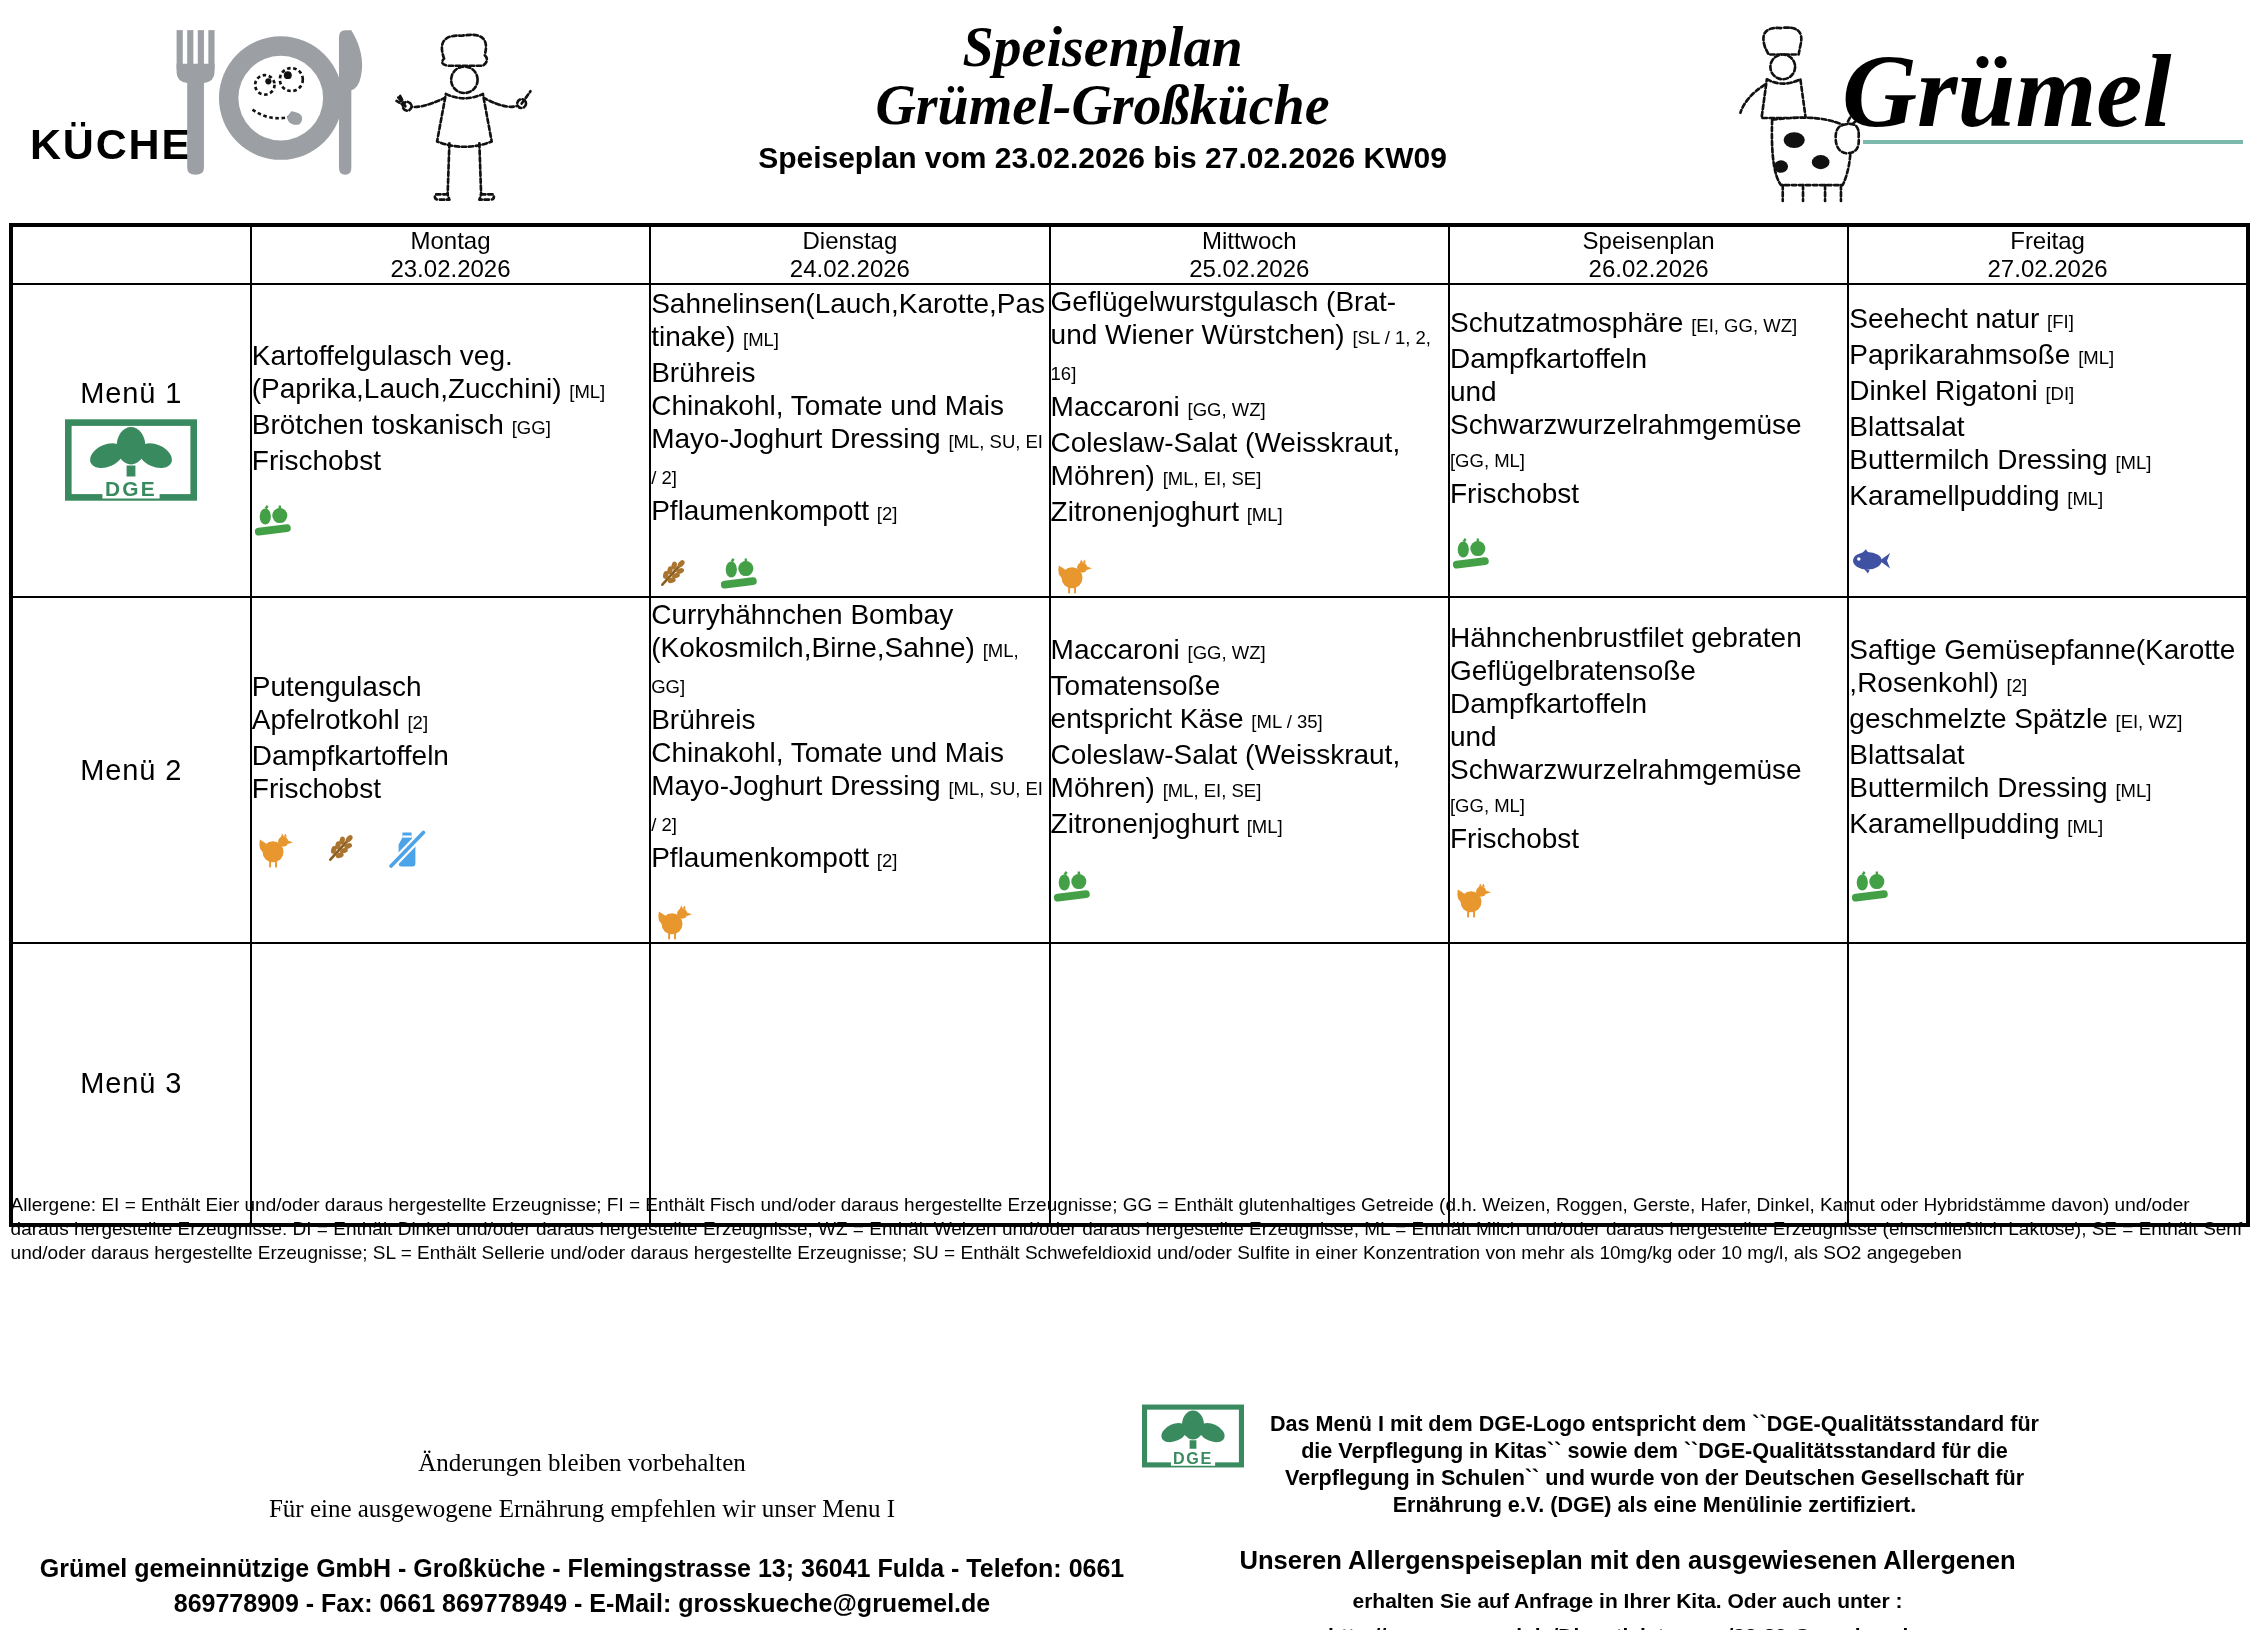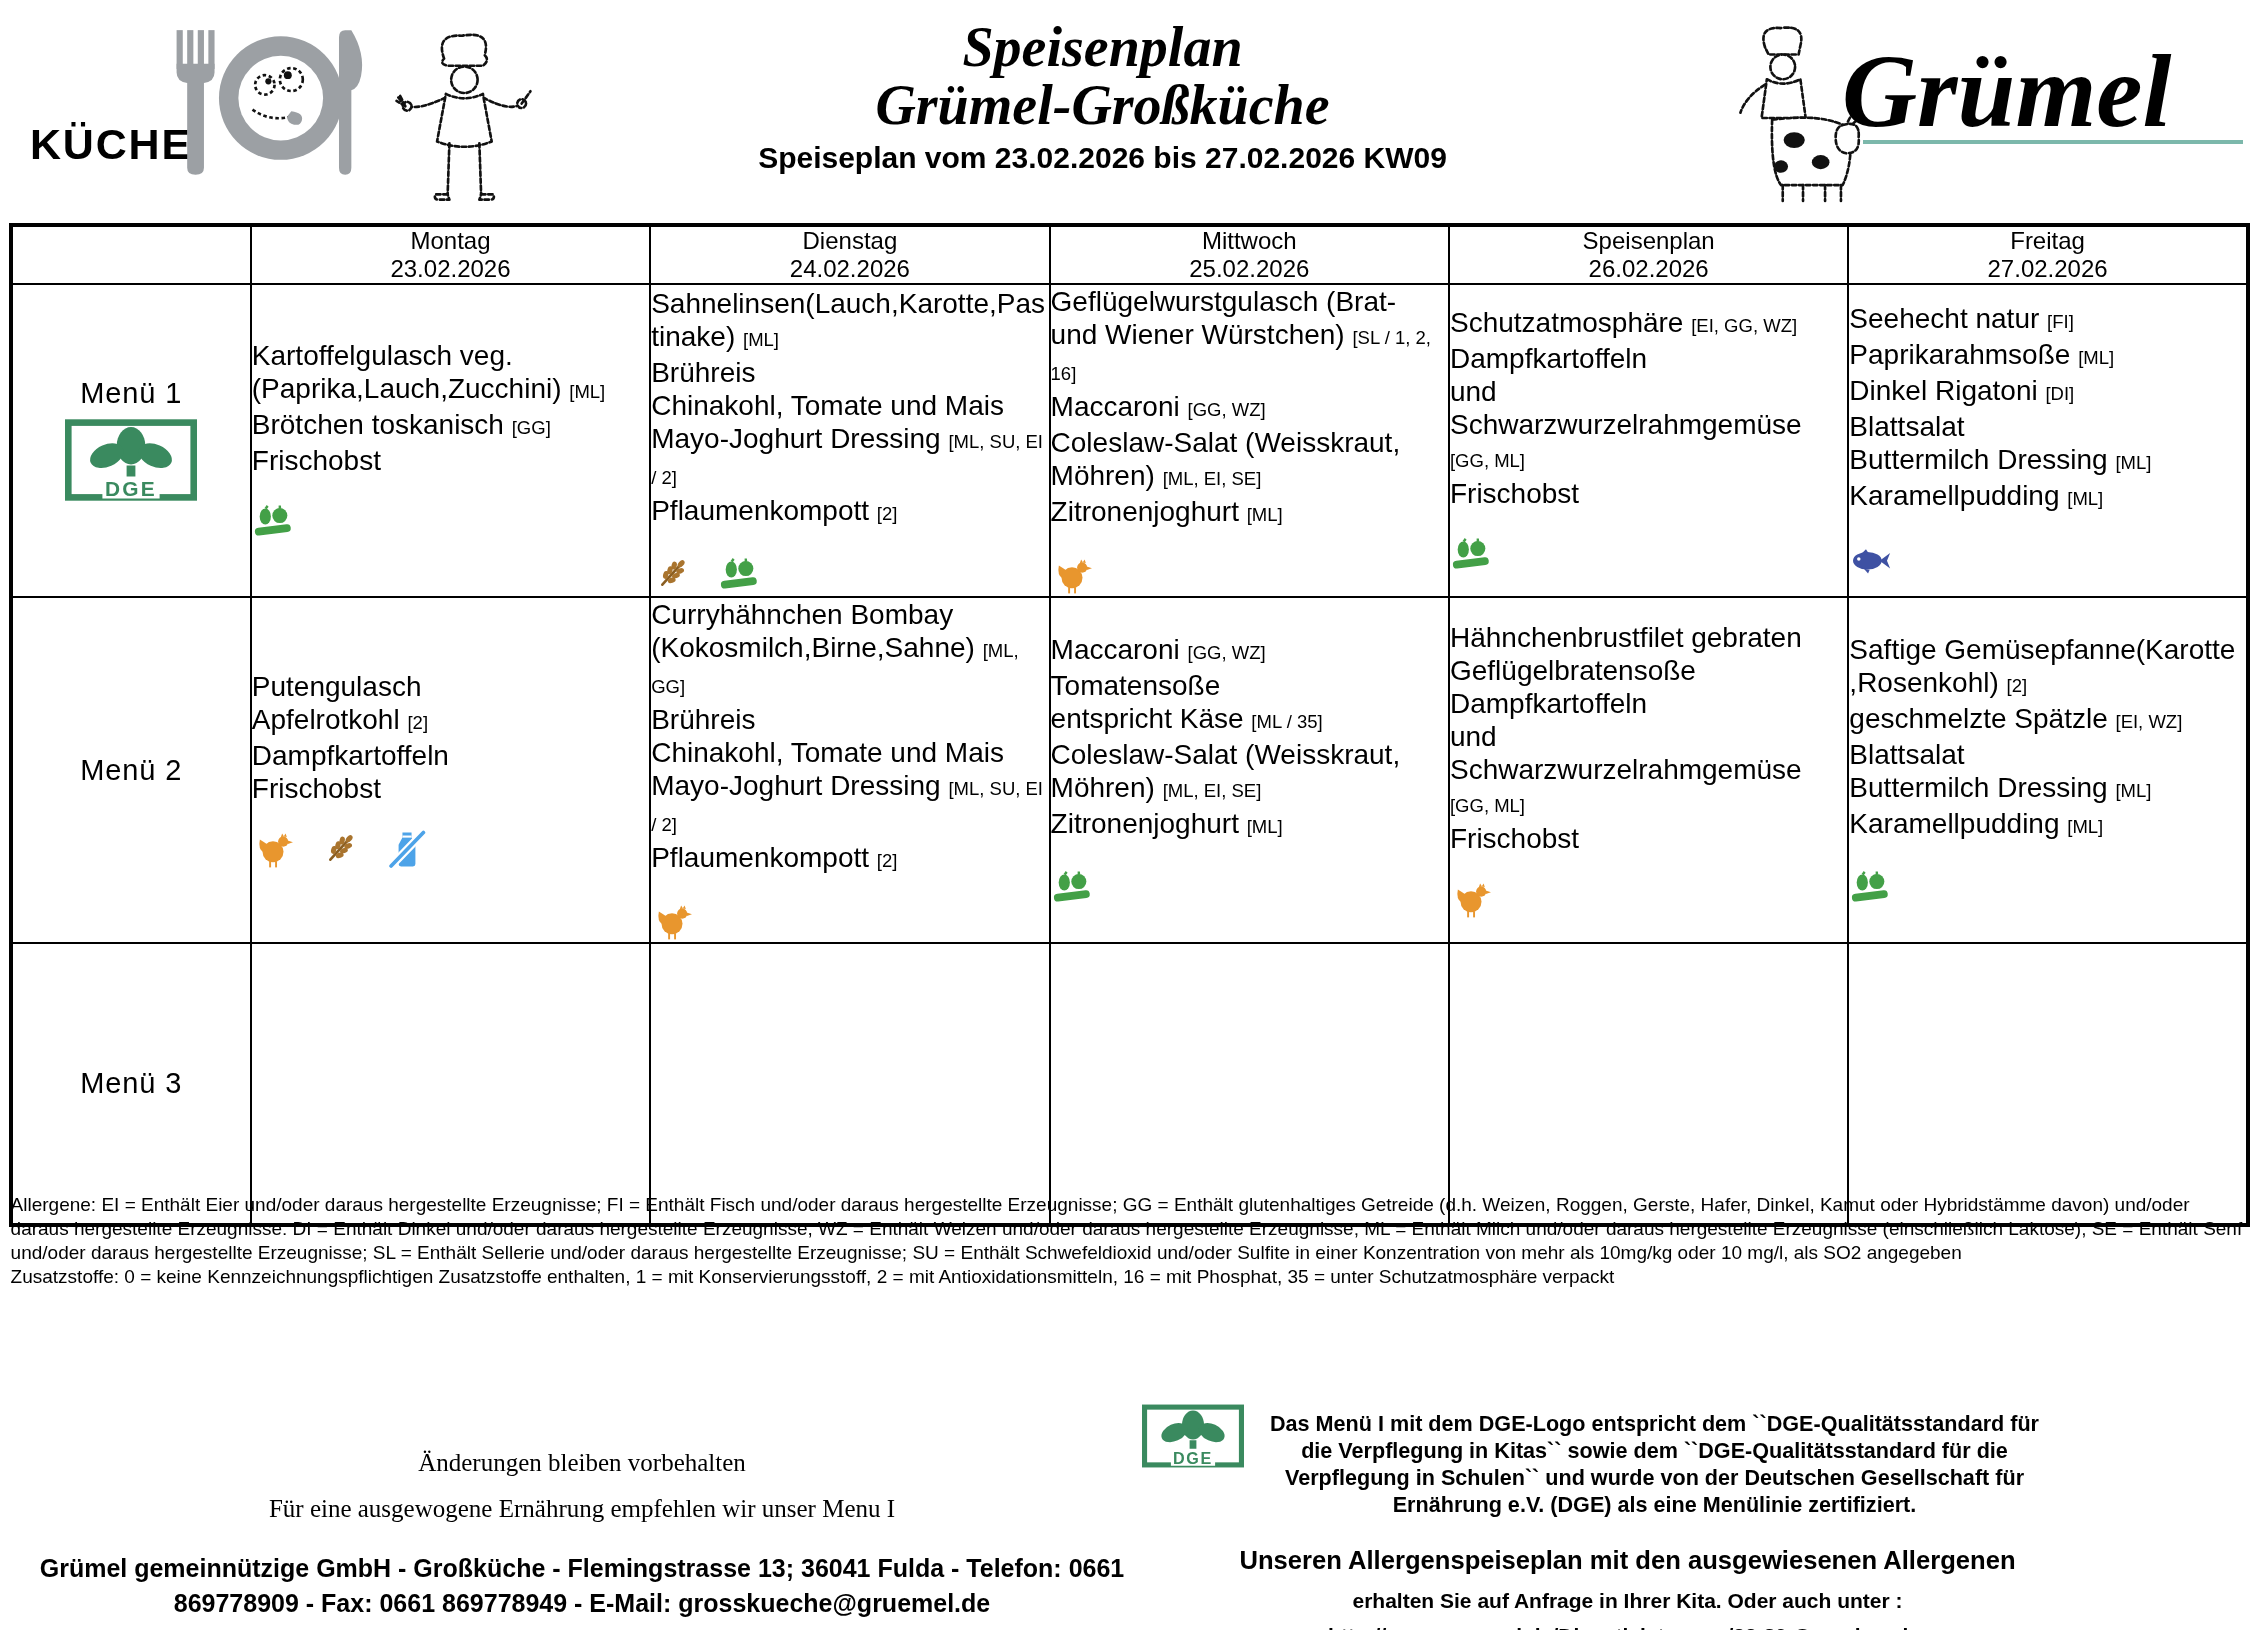--- a/index.html
+++ b/index.html
@@ -458,21 +458,20 @@
           <td class="dish-cell"></td>
           <td class="dish-cell"></td>
           <td class="dish-cell"></td>
           <td class="dish-cell"></td>
         </tr>
       </tbody>
   </table>
 
   <div class="legend">
     <p>Allergene: EI = Enthält Eier und/oder daraus hergestellte Erzeugnisse; FI = Enthält Fisch und/oder daraus hergestellte Erzeugnisse; GG = Enthält glutenhaltiges Getreide (d.h. Weizen, Roggen, Gerste, Hafer, Dinkel, Kamut oder Hybridstämme davon) und/oder daraus hergestellte Erzeugnisse: DI = Enthält Dinkel und/oder daraus hergestellte Erzeugnisse, WZ = Enthält Weizen und/oder daraus hergestellte Erzeugnisse; ML = Enthält Milch und/oder daraus hergestellte Erzeugnisse (einschließlich Laktose); SE = Enthält Senf und/oder daraus hergestellte Erzeugnisse; SL = Enthält Sellerie und/oder daraus hergestellte Erzeugnisse; SU = Enthält Schwefeldioxid und/oder Sulfite in einer Konzentration von mehr als 10mg/kg oder 10 mg/l, als SO2 angegeben</p>
-    <p>Zusatzstoffe: 0 = keine Kennzeichnungspflichtigen Zusatzstoffe enthalten, 1 = mit Konservierungsstoff, 2 = mit Antioxidationsmitteln, 16 = mit Phosphat, 35 = unter Schutzatmosphäre verpackt</p>
   </div>
 
   <div class="foot-left">
     <p class="note">Änderungen bleiben vorbehalten</p>
     <p class="note last">Für eine ausgewogene Ernährung empfehlen wir unser Menu I</p>
     <p class="addr">Grümel gemeinnützige GmbH - Großküche - Flemingstrasse 13; 36041 Fulda - Telefon: 0661 869778909 - Fax: 0661 869778949 - E-Mail: grosskueche@gruemel.de</p>
   </div>
 
   <div class="dge-box"><svg viewBox="0 0 120 74" width="102" height="64">
     <rect x="3" y="3" width="114" height="68" fill="#fff" stroke="#3A8A5F" stroke-width="6"></rect>

